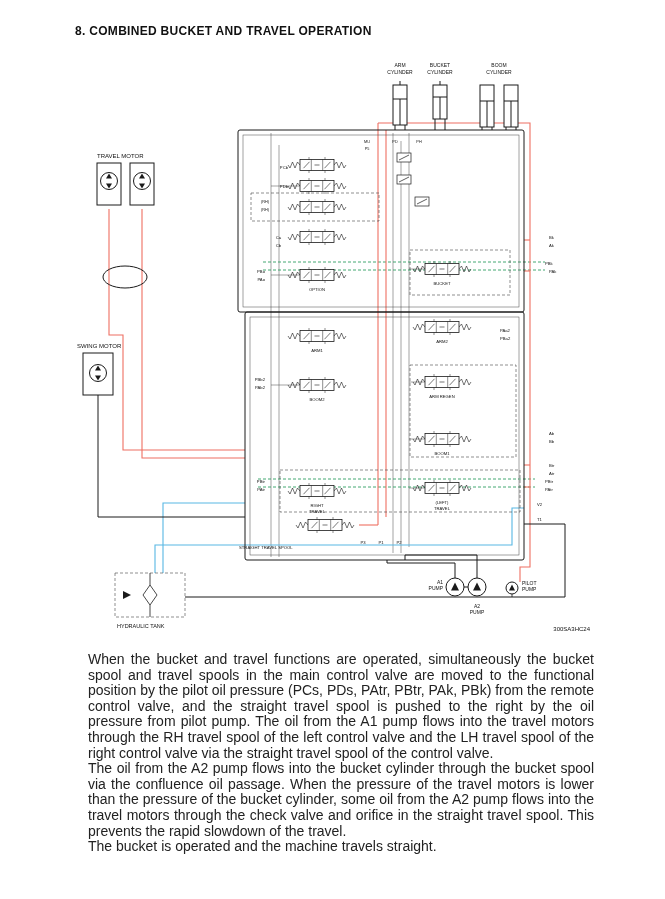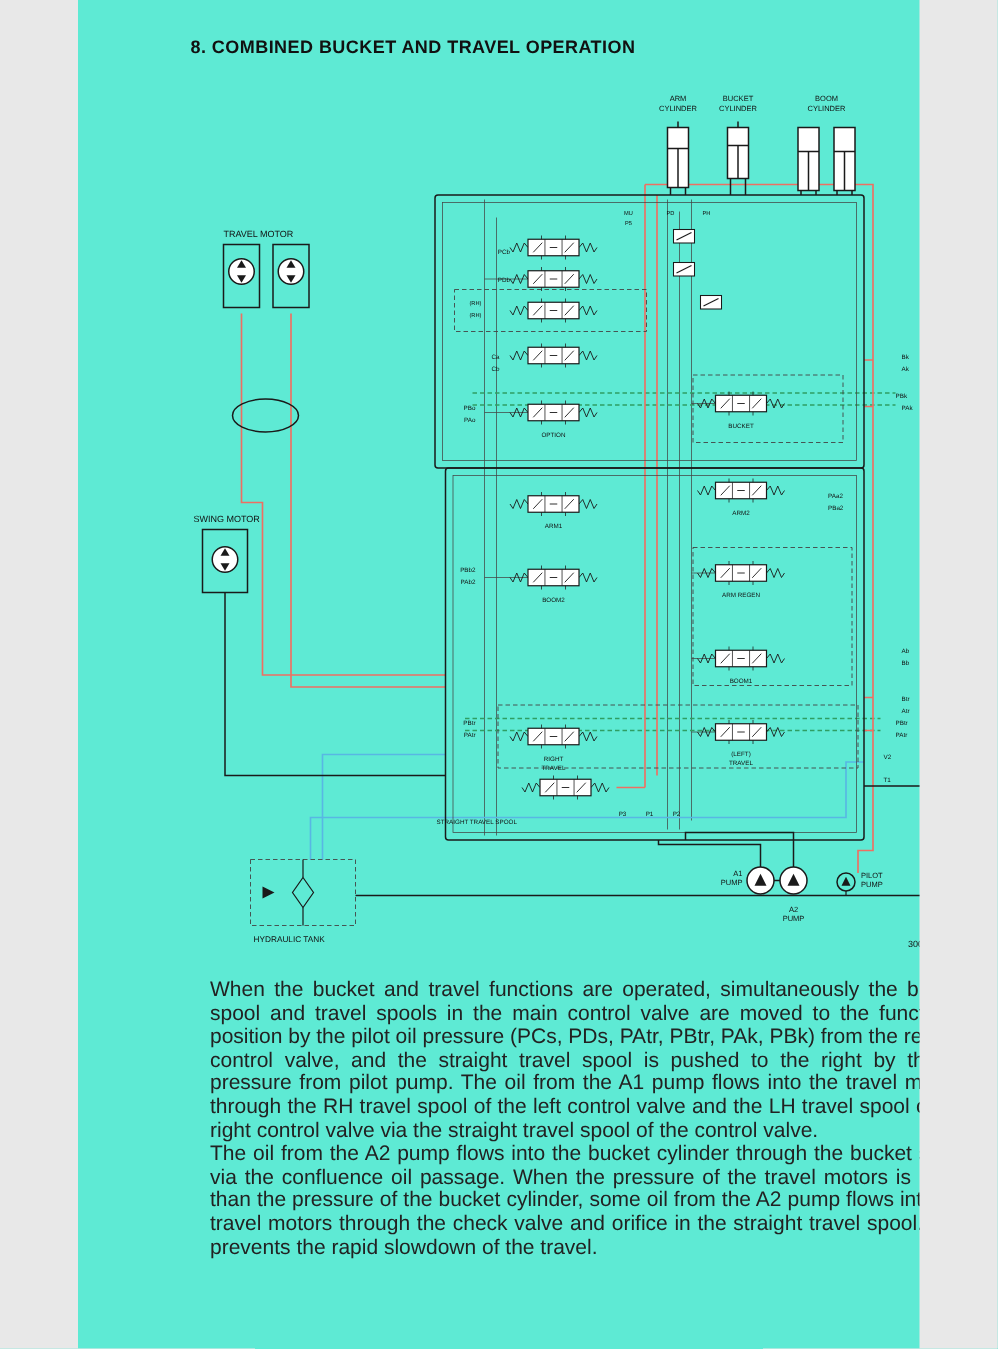--- a/index.html
+++ b/index.html
@@ -1,17 +1,17 @@
 <!DOCTYPE html>
 <html><head>
 <meta charset="utf-8">
 <style>
   html,body{margin:0;padding:0;background:#e8e8e8;}
   .page{
-    position:relative;width:561px;height:899px;background:#5eead4;
+    position:relative;width:665px;height:899px;background:#ffffff;
     font-family:"Liberation Sans",sans-serif;color:#1a1a1a;overflow:hidden;
     margin:0 auto;
   }
   .title{
     position:absolute;left:75px;top:24px;font-size:12px;font-weight:bold;
     letter-spacing:.3px;color:#111;
   }
   .diagram{position:absolute;left:75px;top:55px;width:517px;height:592px;}
   svg text{font-family:"Liberation Sans",sans-serif;fill:#111;}
   .t6{font-size:6px;}
@@ -272,16 +272,17 @@
       <text class="t38 mid" x="292" y="88">MU</text>
       <text class="t38 mid" x="320" y="88">PD</text>
       <text class="t38 mid" x="344" y="88">PH</text>
       <text class="t38 mid" x="292" y="95">P5</text>
     </g>
   </svg>
 
   <div class="bodytext">
     <p>When the bucket and travel functions are operated, simultaneously the bucket spool and travel spools in the main control valve are moved to the functional position by the pilot oil pressure (PCs, PDs, PAtr, PBtr, PAk, PBk) from the remote control valve, and the straight travel spool is pushed to the right by the oil pressure from pilot pump.  The oil from the A1 pump flows into the travel motors through the RH travel spool of the left control valve and the LH travel spool of the right control valve via the straight travel spool of the control valve.</p>
     <p>The oil from the A2 pump flows into the bucket cylinder through the bucket spool via the confluence oil passage. When the pressure of the travel motors is lower than the pressure of the bucket cylinder, some oil from the A2 pump flows into the travel motors through the check valve and orifice in the straight travel spool. This prevents the rapid slowdown of the travel.</p>
+    <p>The bucket is operated and the machine travels straight.</p>
   </div>
 
 
 </div>
 
 </body></html>

